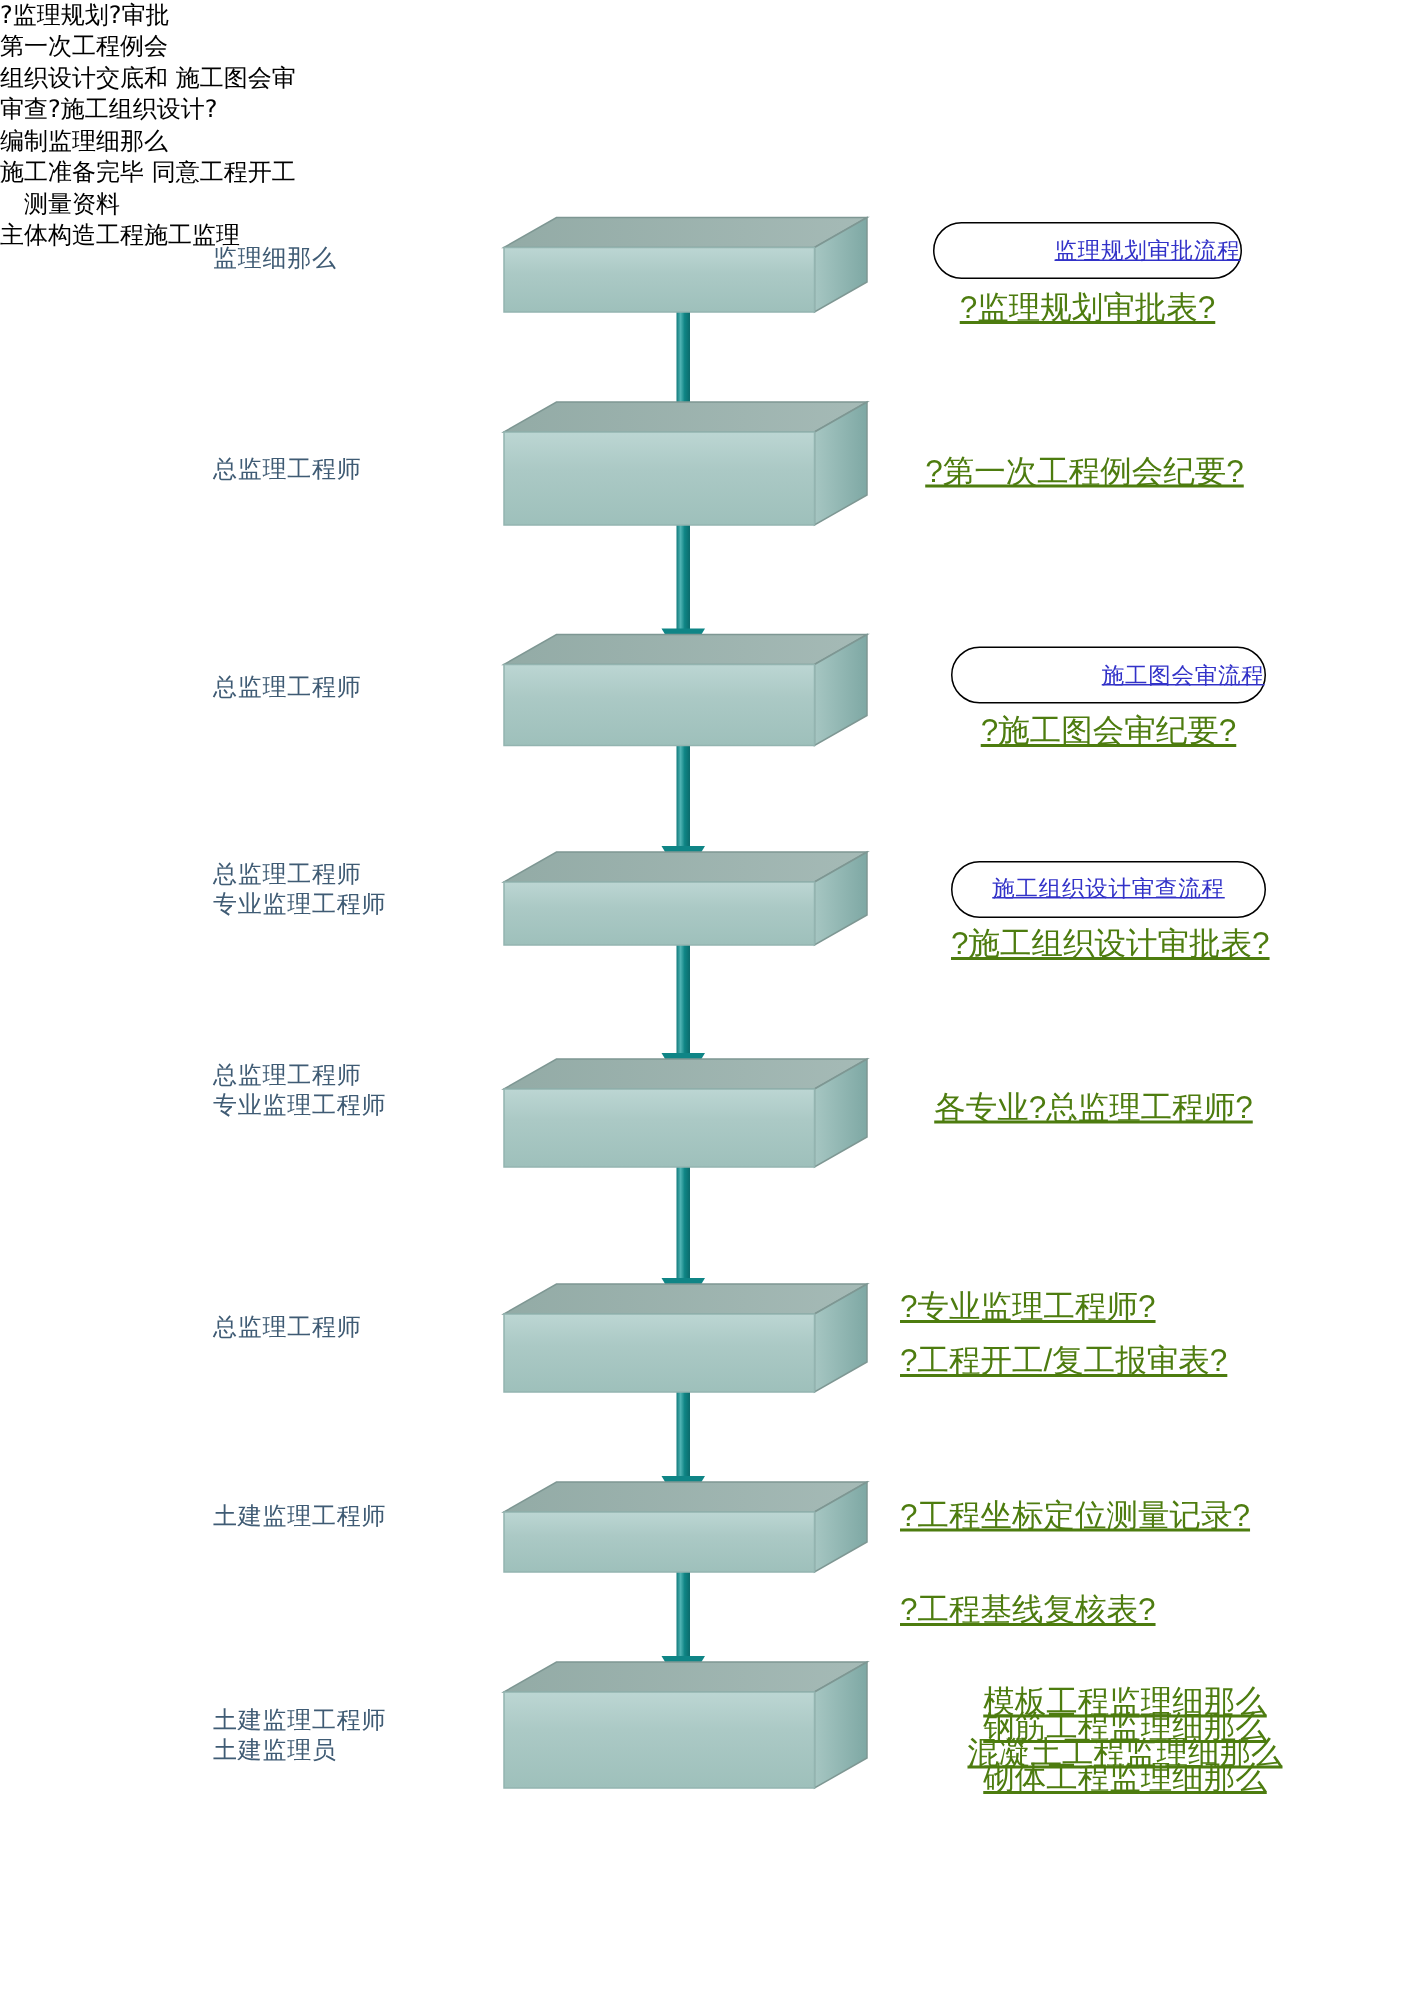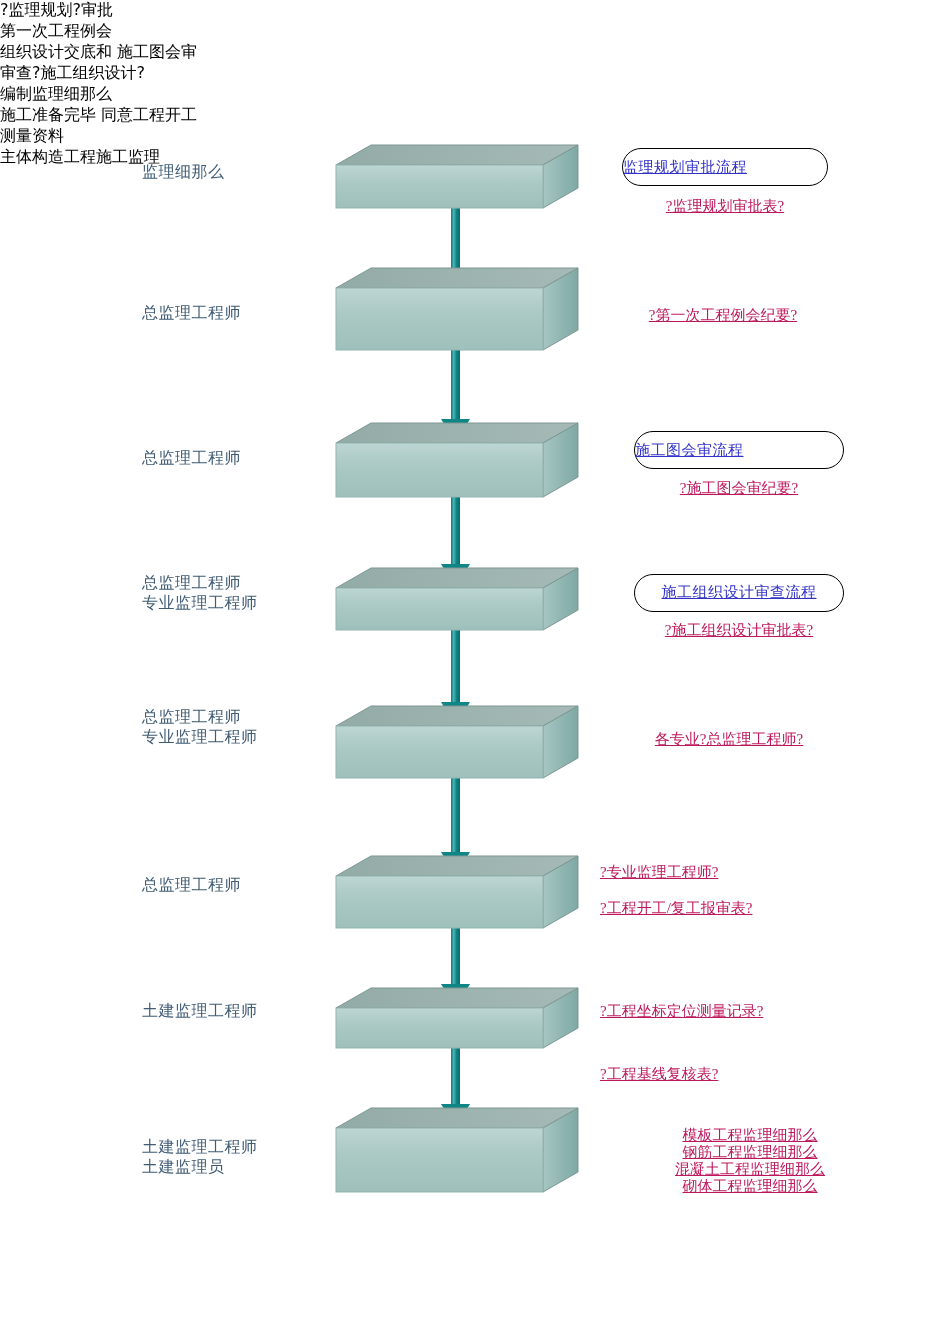--- a/index.html
+++ b/index.html
@@ -38,39 +38,39 @@
     position: absolute;
   }
   .rounded-box {
     position: absolute;
     border: 1.6px solid #000000;
     border-radius: 22px;
     box-sizing: border-box;
     background: #ffffff;
   }
   .link-text {
-    color: #be185d;
+    color: #4d7c0f;
     text-decoration: underline;
-    font-family: Liberation Serif, serif;
-    font-size: 15px;
+    font-family: Liberation Sans, sans-serif;
+    font-size: 21px;
     line-height: 19px;
     white-space: nowrap;
     display: inline-block;
   }
   .anno-line {
     position: absolute;
     width: 100%;
   }
   .anno-line.center { text-align: center; }
   .anno-line.left   { text-align: left; }
   .rb-label {
     position: absolute;
     left: 0;
     width: 100%;
-    text-align: left;
+    text-align: right;
     color: #3232c8;
     text-decoration: underline;
     font-family: "DejaVu Serif", "Liberation Serif", serif;
     font-size: 15px;
     line-height: 19px;
     letter-spacing: 0.5px;
   }
   .rb-label.overflow {
     white-space: normal;
     word-break: break-all;
@@ -204,21 +204,21 @@
 土建监理员</div>
 
   <div class="label" style="left:336px; top:173px; width:207px;">?监理规划?审批</div>
   <div class="label" style="left:336px; top:307px; width:207px;">第一次工程例会</div>
   <div class="label" style="left:336px; top:447px; width:207px;">组织设计交底和
 施工图会审</div>
   <div class="label" style="left:336px; top:594px; width:207px;">审查?施工组织设计?</div>
   <div class="label" style="left:336px; top:730px; width:207px;">编制监理细那么</div>
   <div class="label" style="left:336px; top:880px; width:207px;">施工准备完毕
 同意工程开工</div>
-  <div class="label" style="left:336px; top:1013px; width:207px;">测量资料</div>
+  <div class="label" style="left:336px; top:1013px; width:207px;padding-left:16px;">测量资料</div>
   <div class="label" style="left:336px; top:1146px; width:207px;">主体构造工程施工监理</div>
 
   <div class="anno-group" style="left:622px; top:148px; width:206px;">
     <div class="rounded-box" style="left:0; top:0; width:206px; height:38px;">
       <div class="rb-label" style="top:9px;">监理规划审批流程</div>
     </div>
     <div class="anno-line center" style="top:48px;">
       <span class="link-text">?监理规划审批表?</span>
     </div>
   </div>

